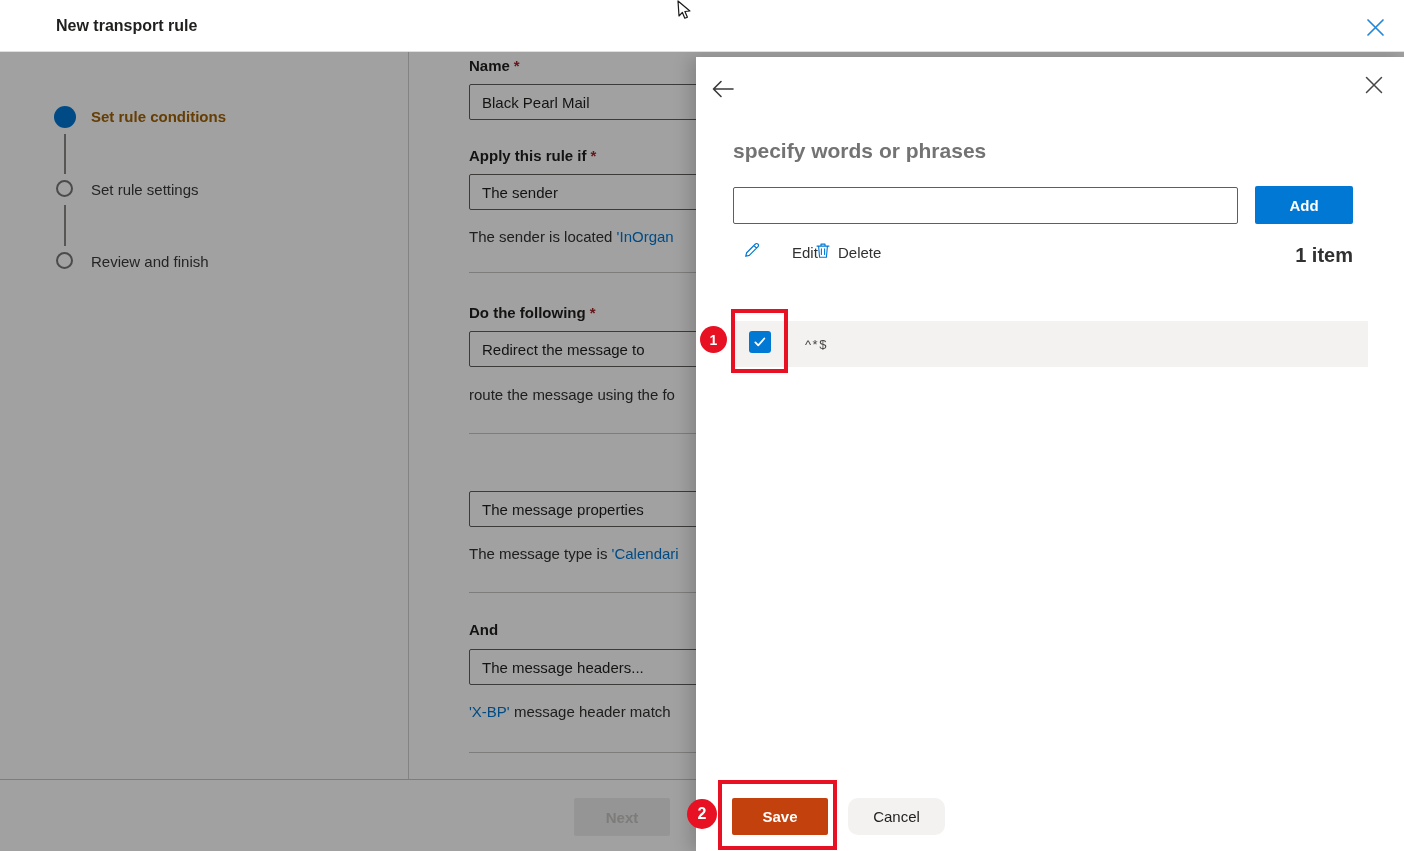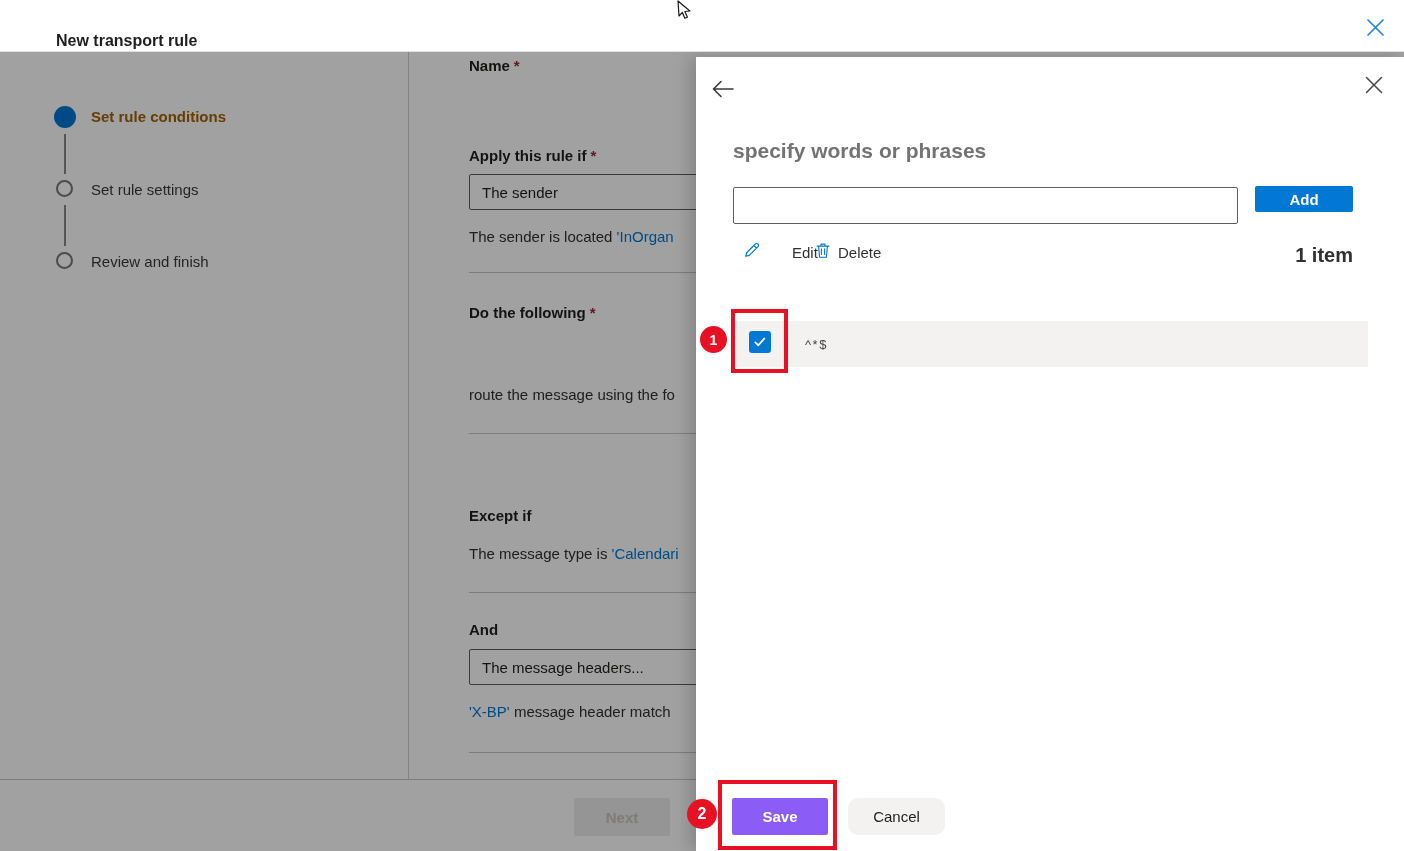--- a/index.html
+++ b/index.html
@@ -42,40 +42,40 @@
   .dim { left:0; top:52px; width:1404px; height:799px; background:rgba(0,0,0,0.37); z-index:10; }
 
   
   .panel { left:696px; top:57px; width:708px; height:794px; background:#fff; z-index:20;
            box-shadow:-6px 0 16px rgba(0,0,0,0.18); }
   .pn-back { left:711px; top:80px; width:23px; height:18px; cursor:pointer; z-index:21; }
   .pn-close { left:1365px; top:76px; width:18px; height:18px; cursor:pointer; z-index:21; }
   .pn-title { left:733px; top:139px; font-size:21px; font-weight:700; color:#737373; z-index:21; white-space:nowrap; }
   .pn-input { left:733px; top:187px; width:505px; height:37px; border:1px solid #605e5c; border-radius:2px;
               font-size:15px; padding:0 10px; color:#201f1e; outline:none; z-index:21; font-family:"Liberation Sans",sans-serif; }
-  .pn-add { left:1255px; top:186px; width:98px; height:26px; background:#0078d4; color:#fff; border:none; border-radius:2px;
+  .pn-add { left:1255px; top:186px; width:98px; height:38px; background:#0078d4; color:#fff; border:none; border-radius:2px;
             font-size:15px; font-weight:600; z-index:21; display:flex; align-items:center; justify-content:center; cursor:pointer; }
   .pn-tool { top:242px; display:flex; align-items:center; gap:7px; z-index:21; cursor:pointer; }
   .tool-edit { left:743px;gap:32px; }
   .tool-delete { left:815px; }
   .pn-tool .t-label { font-size:15px; color:#323130; }
   .pn-count { right:51px; top:244px; font-size:20px; font-weight:600; color:#323130; z-index:21; }
   .pn-row { left:734px; top:321px; width:634px; height:46px; background:#f3f2f1; z-index:21; }
   .pn-check { left:749px; top:331px; width:22px; height:22px; background:#0078d4; border-radius:3px; z-index:22;
               display:flex; align-items:center; justify-content:center; cursor:pointer; }
   .pn-rowtext { left:805px; top:321px; height:46px; display:flex; align-items:center; font-size:13px;
                 letter-spacing:1.5px; color:#484644; z-index:22; }
-  .pn-save { left:732px; top:798px; width:96px; height:37px; background:#8b5cf6; color:#fff; border:none; border-radius:2px;
+  .pn-save { left:732px; top:798px; width:96px; height:37px; background:#c2410c; color:#fff; border:none; border-radius:2px;
              font-size:15px; font-weight:600; z-index:21; display:flex; align-items:center; justify-content:center; cursor:pointer; }
   .pn-cancel { left:848px; top:798px; width:97px; height:37px; background:#f3f2f1; color:#201f1e; border:none; border-radius:10px;
                font-size:15px; z-index:21; display:flex; align-items:center; justify-content:center; cursor:pointer; }
 
   
   .titlebar { left:0; top:0; width:1404px; height:52px; background:#fff; border-bottom:1px solid #e1dfdd; z-index:30; }
-  .tb-title { left:56px; top:15px; height:52px; display:flex; align-items:center; font-size:16px; font-weight:700; color:#201f1e; z-index:31; }
+  .tb-title { left:56px; top:0; height:52px; display:flex; align-items:center; font-size:16px; font-weight:700; color:#201f1e; z-index:31; }
   .tb-close { left:1366px; top:18px; width:19px; height:19px; cursor:pointer; z-index:31; }
 
   
   .an { z-index:40; }
   .an-rect { border:4px solid #e81123; background:transparent; }
   .an-rect1 { left:731px; top:309px; width:57px; height:64px; }
   .an-rect2 { left:718px; top:780px; width:119px; height:70px; }
   .an-circle { border-radius:50%; background:#e81123; color:#fff; display:flex; align-items:center; justify-content:center;
                font-size:14px; font-weight:700; }
   .an-c1 { left:700px; top:326px; width:27px; height:27px; }
@@ -95,37 +95,40 @@
   <div class="abs step-label lbl2">Set rule settings</div>
   <div class="abs vline vline2"></div>
   <div class="abs step-ring ring3"></div>
   <div class="abs step-label lbl3">Review and finish</div>
 
   <div class="abs vdivider"></div>
 
   <div class="abs f-label" style="top:57px;">
     <span>Name</span><span class="f-star">*</span>
   </div>
+  <div class="abs f-input" style="top:84px;">Black Pearl Mail</div>
 
   <div class="abs f-label" style="top:147px;">
     <span>Apply this rule if</span><span class="f-star">*</span>
   </div>
   <div class="abs f-input" style="top:174px;">The sender</div>
   <div class="abs f-desc" style="top:228px;">
     <span>The sender is located </span><span class="f-link">'InOrgan</span>
   </div>
   <div class="abs f-div" style="top:272px;"></div>
 
   <div class="abs f-label" style="top:304px;">
     <span>Do the following</span><span class="f-star">*</span>
   </div>
+  <div class="abs f-input" style="top:331px;">Redirect the message to</div>
   <div class="abs f-desc" style="top:386px;">route the message using the fo</div>
   <div class="abs f-div" style="top:433px;"></div>
 
   <div class="abs f-label" style="top:463px;margin-top:44px;">Except if</div>
+  <div class="abs f-input" style="top:491px;">The message properties</div>
   <div class="abs f-desc" style="top:545px;">
     <span>The message type is </span><span class="f-link">'Calendari</span>
   </div>
   <div class="abs f-div" style="top:592px;"></div>
 
   <div class="abs f-label" style="top:621px;">And</div>
   <div class="abs f-input" style="top:649px;">The message headers...</div>
   <div class="abs f-desc" style="top:703px;">
     <span class="f-link">'X-BP'</span><span>  message header match</span>
   </div>

